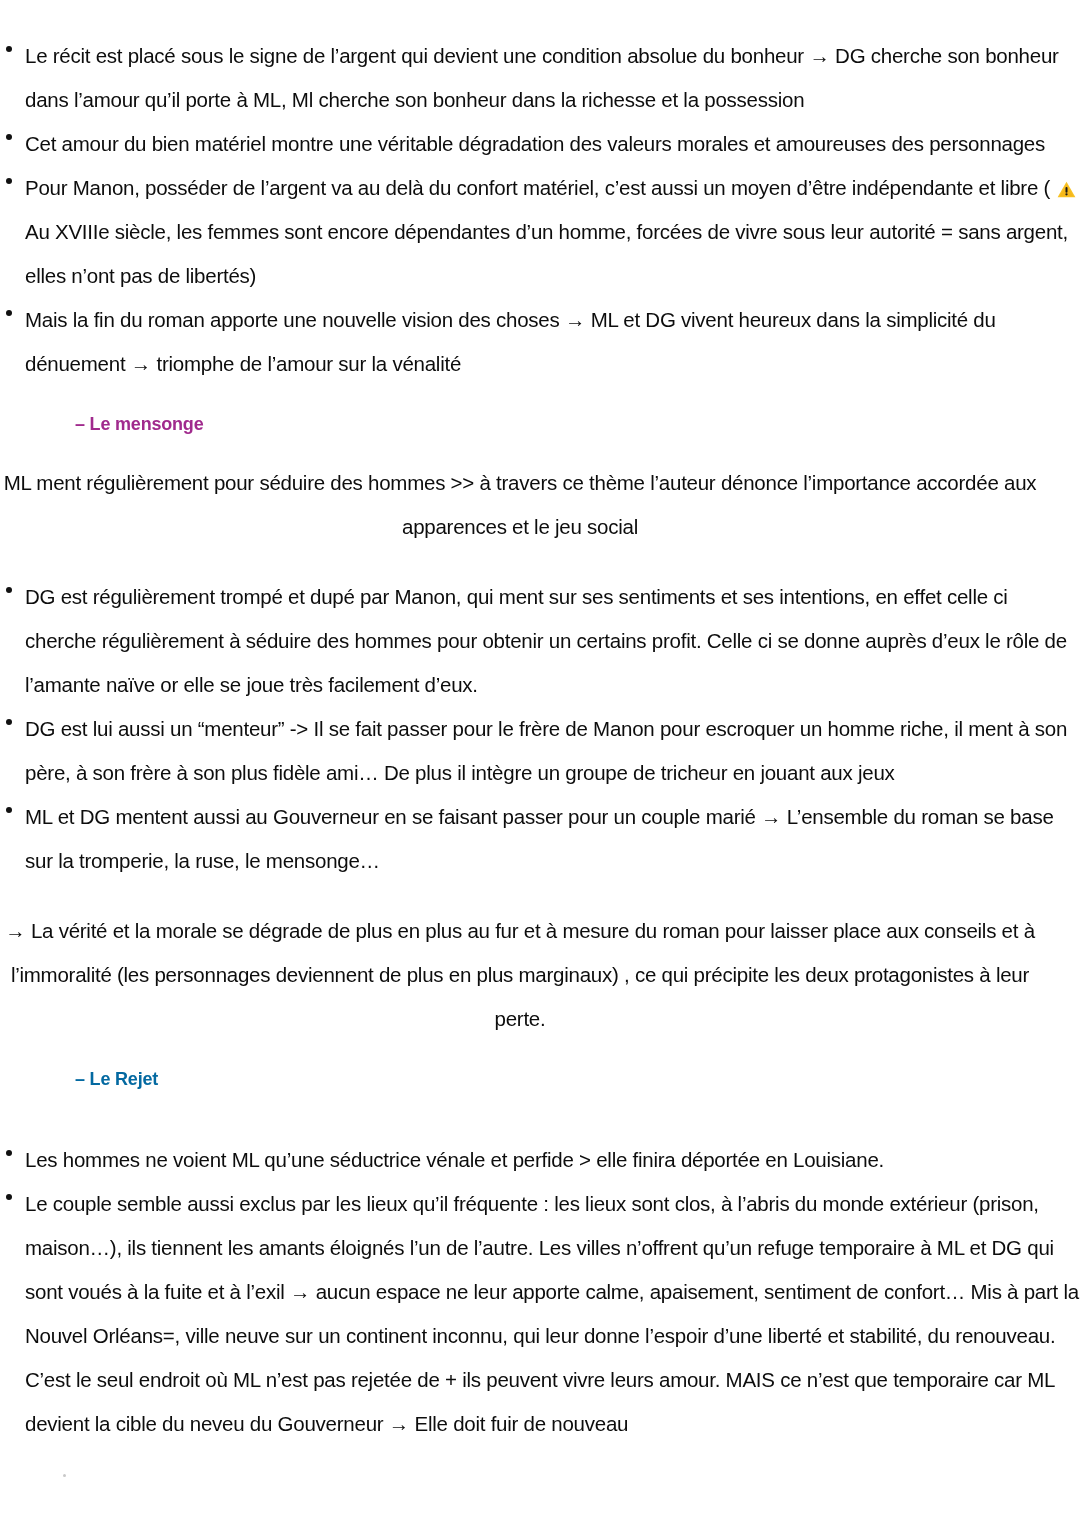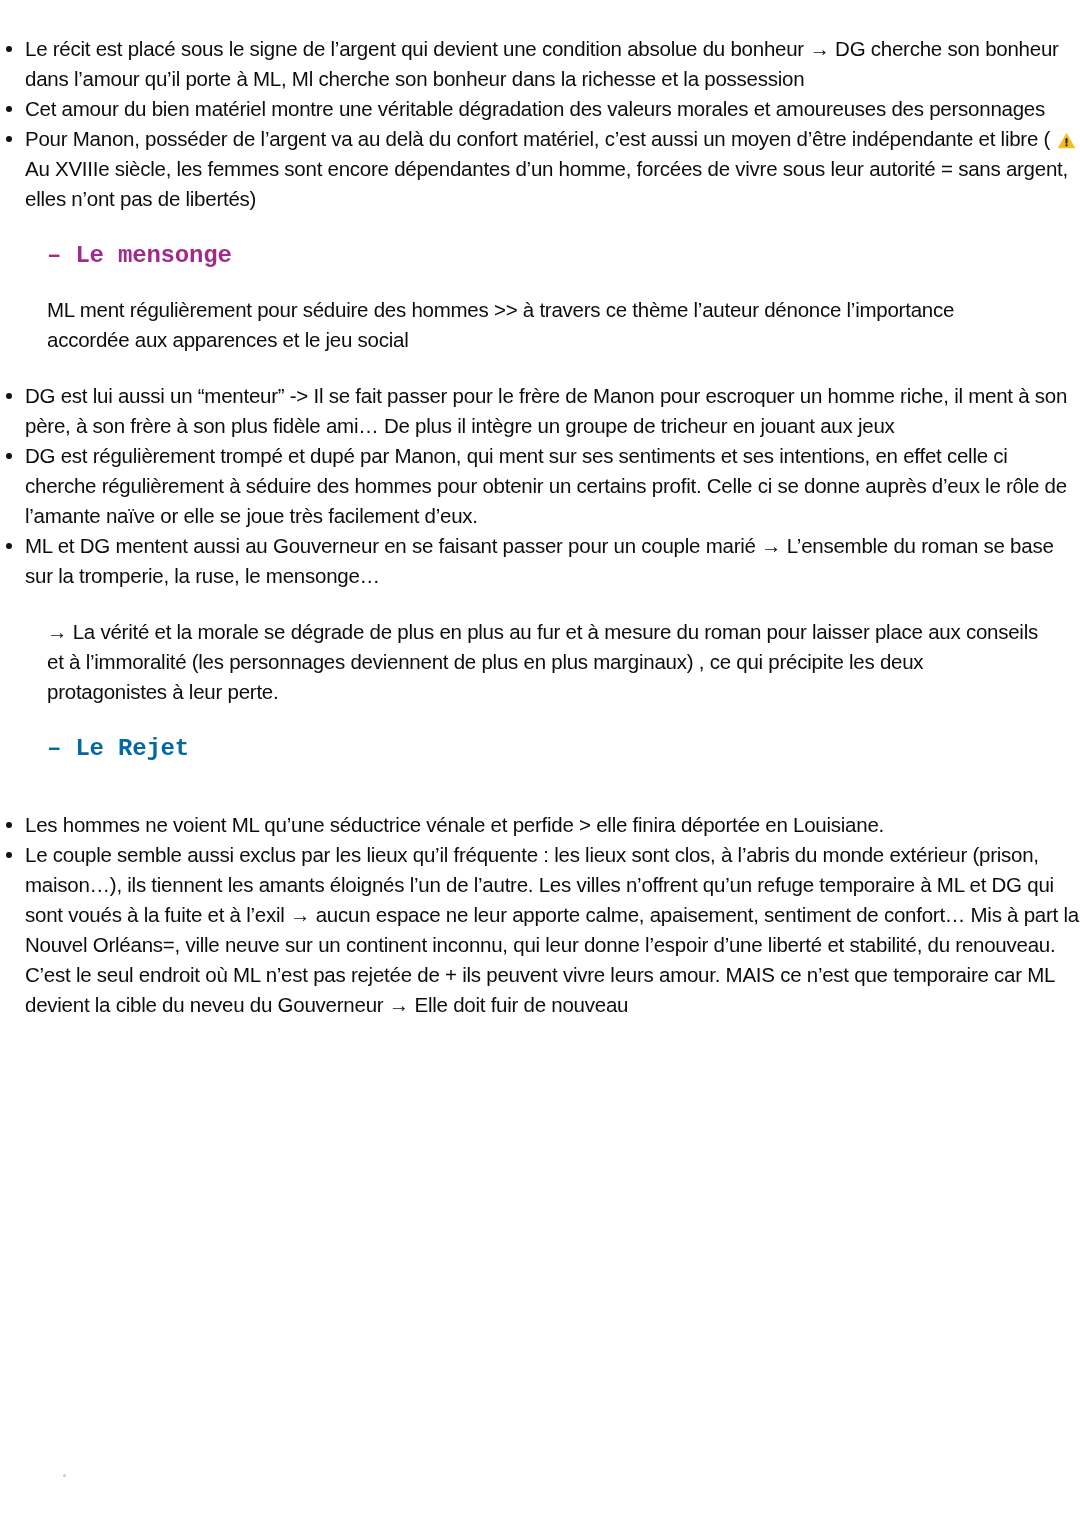--- a/index.html
+++ b/index.html
@@ -20,21 +20,21 @@
     left: 0; top: 0;
     width: 1080px;
     height: 1526px;
     padding: 0;
     box-sizing: border-box;
   }
   
   .txt {
     font-family: "Liberation Sans Narrow", "Liberation Sans", "DejaVu Sans", sans-serif;
     font-size: 20.5px;
-    line-height: 30px;
+    line-height: 44px;
     letter-spacing: -0.25px;
     transform-origin: left top;
   }
 
   ul.bullets {
     list-style: none;
     margin: 0;
     padding: 0;
   }
   ul.bullets > li {
@@ -52,30 +52,30 @@
     border-radius: 50%;
     background: #111111;
   }
 
   .block-bullets {
     margin-left: 47px;
     margin-right: 36px;
   }
 
   .para {
-    margin-left: 47px;
     margin-right: 40px;
+    text-align: center;
   }
 
   .section-head {
-    font-family: Liberation Mono, monospace;
-    font-size: 24px;
+    font-family: Liberation Sans, sans-serif;
+    font-size: 18px;
     font-weight: bold;
     letter-spacing: -0.2px;
-    margin-left: 47px;
+    margin-left: 75px;
   }
 
   .sp-1 { height: 34px; }
   .sp-2 { height: 22px; }
   .sp-3 { height: 26px; }
   .sp-4 { height: 28px; }
 
   .warn-icon {
     display: inline-block;
     width: 19px;
@@ -111,38 +111,41 @@
       <span>Cet amour du bien matériel montre une véritable dégradation des valeurs morales et amoureuses des personnages</span>
     </li>
     <li>
       <span>Pour Manon, posséder de l’argent va au delà du confort matériel, c’est aussi un moyen d’être indépendante et libre ( </span><span class="warn-icon"><svg width="19" height="17" viewBox="0 0 19 17">
             <path d="M9.5 0.8 L18.4 16.2 L0.6 16.2 Z" fill="#F8C225"></path>
             <path d="M9.5 3.2 L16.4 15.2 L2.6 15.2 Z" fill="#F6B81B"></path>
             <rect x="8.5" y="6.1" width="2" height="5.6" rx="1" fill="#1A1A1A"></rect>
             <circle cx="9.5" cy="13.3" r="1.15" fill="#1A1A1A"></circle>
           </svg></span><span>Au XVIIIe siècle, les femmes sont encore dépendantes d’un homme, forcées de vivre sous leur autorité = sans argent, elles n’ont pas de libertés)</span>
     </li>
+    <li>
+      <span>Mais la fin du roman apporte une nouvelle vision des choses → ML et DG vivent heureux dans la simplicité du dénuement → triomphe de l’amour sur la vénalité</span>
+    </li>
   </ul>
 
   <div class="sp-4"></div>
 
   <div class="section-head" style="color:#A02A8D">– Le mensonge</div>
 
   <div class="sp-3"></div>
 
   <div class="para txt">ML ment régulièrement pour séduire des hommes &gt;&gt; à travers ce thème l’auteur dénonce l’importance accordée aux apparences et le jeu social</div>
 
   <div class="sp-3"></div>
 
   <ul class="bullets block-bullets txt">
     <li>
-      <span>DG est lui aussi un “menteur” -&gt; Il se fait passer pour le frère de Manon pour escroquer un homme riche, il ment à son père, à son frère à son plus fidèle ami… De plus il intègre un groupe de tricheur en jouant aux jeux</span>
+      <span>DG est régulièrement trompé et dupé par Manon, qui ment sur ses sentiments et ses intentions, en effet celle ci cherche régulièrement à séduire des hommes pour obtenir un certains profit. Celle ci se donne auprès d’eux le rôle de l’amante naïve or elle se joue très facilement d’eux.</span>
     </li>
     <li>
-      <span>DG est régulièrement trompé et dupé par Manon, qui ment sur ses sentiments et ses intentions, en effet celle ci cherche régulièrement à séduire des hommes pour obtenir un certains profit. Celle ci se donne auprès d’eux le rôle de l’amante naïve or elle se joue très facilement d’eux.</span>
+      <span>DG est lui aussi un “menteur” -&gt; Il se fait passer pour le frère de Manon pour escroquer un homme riche, il ment à son père, à son frère à son plus fidèle ami… De plus il intègre un groupe de tricheur en jouant aux jeux</span>
     </li>
     <li>
       <span>ML et DG mentent aussi au Gouverneur en se faisant passer pour un couple marié → L’ensemble du roman se base sur la tromperie, la ruse, le mensonge…</span>
     </li>
   </ul>
 
   <div class="sp-3"></div>
 
   <div class="para txt">→ La vérité et la morale se dégrade de plus en plus au fur et à mesure du roman pour laisser place aux conseils et à l’immoralité (les personnages deviennent de plus en plus marginaux) , ce qui précipite les deux protagonistes à leur perte.</div>
 

